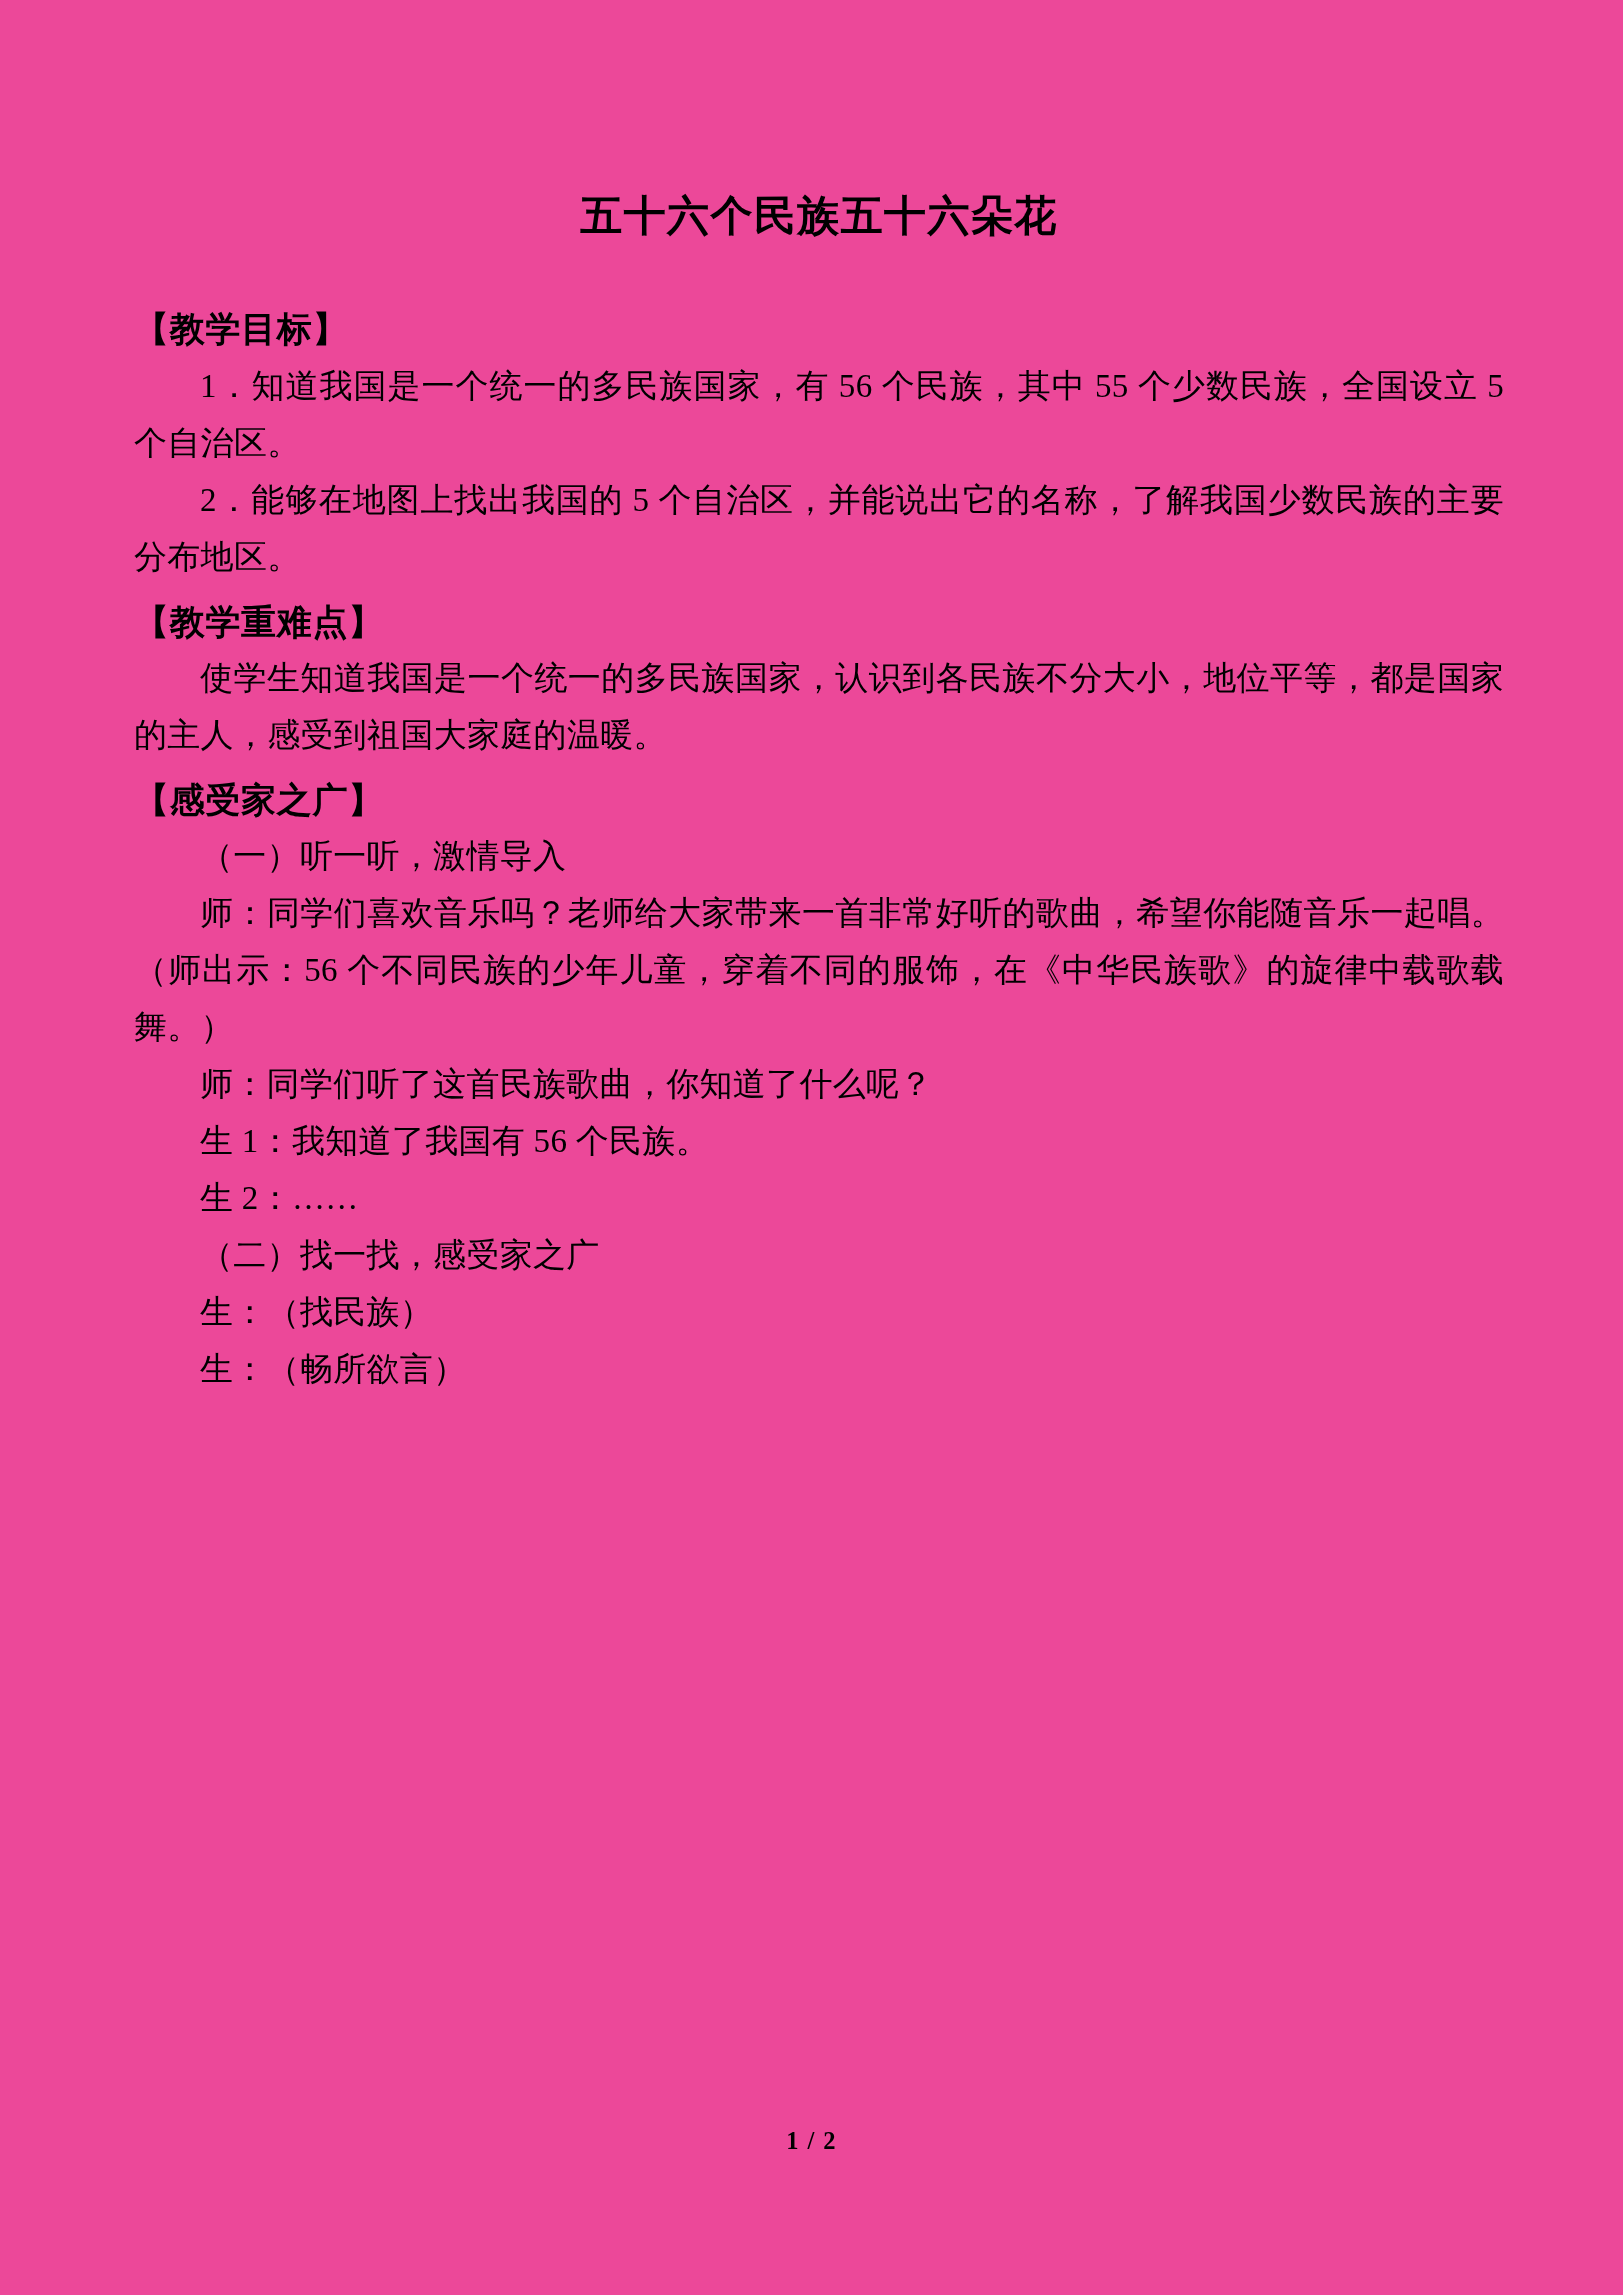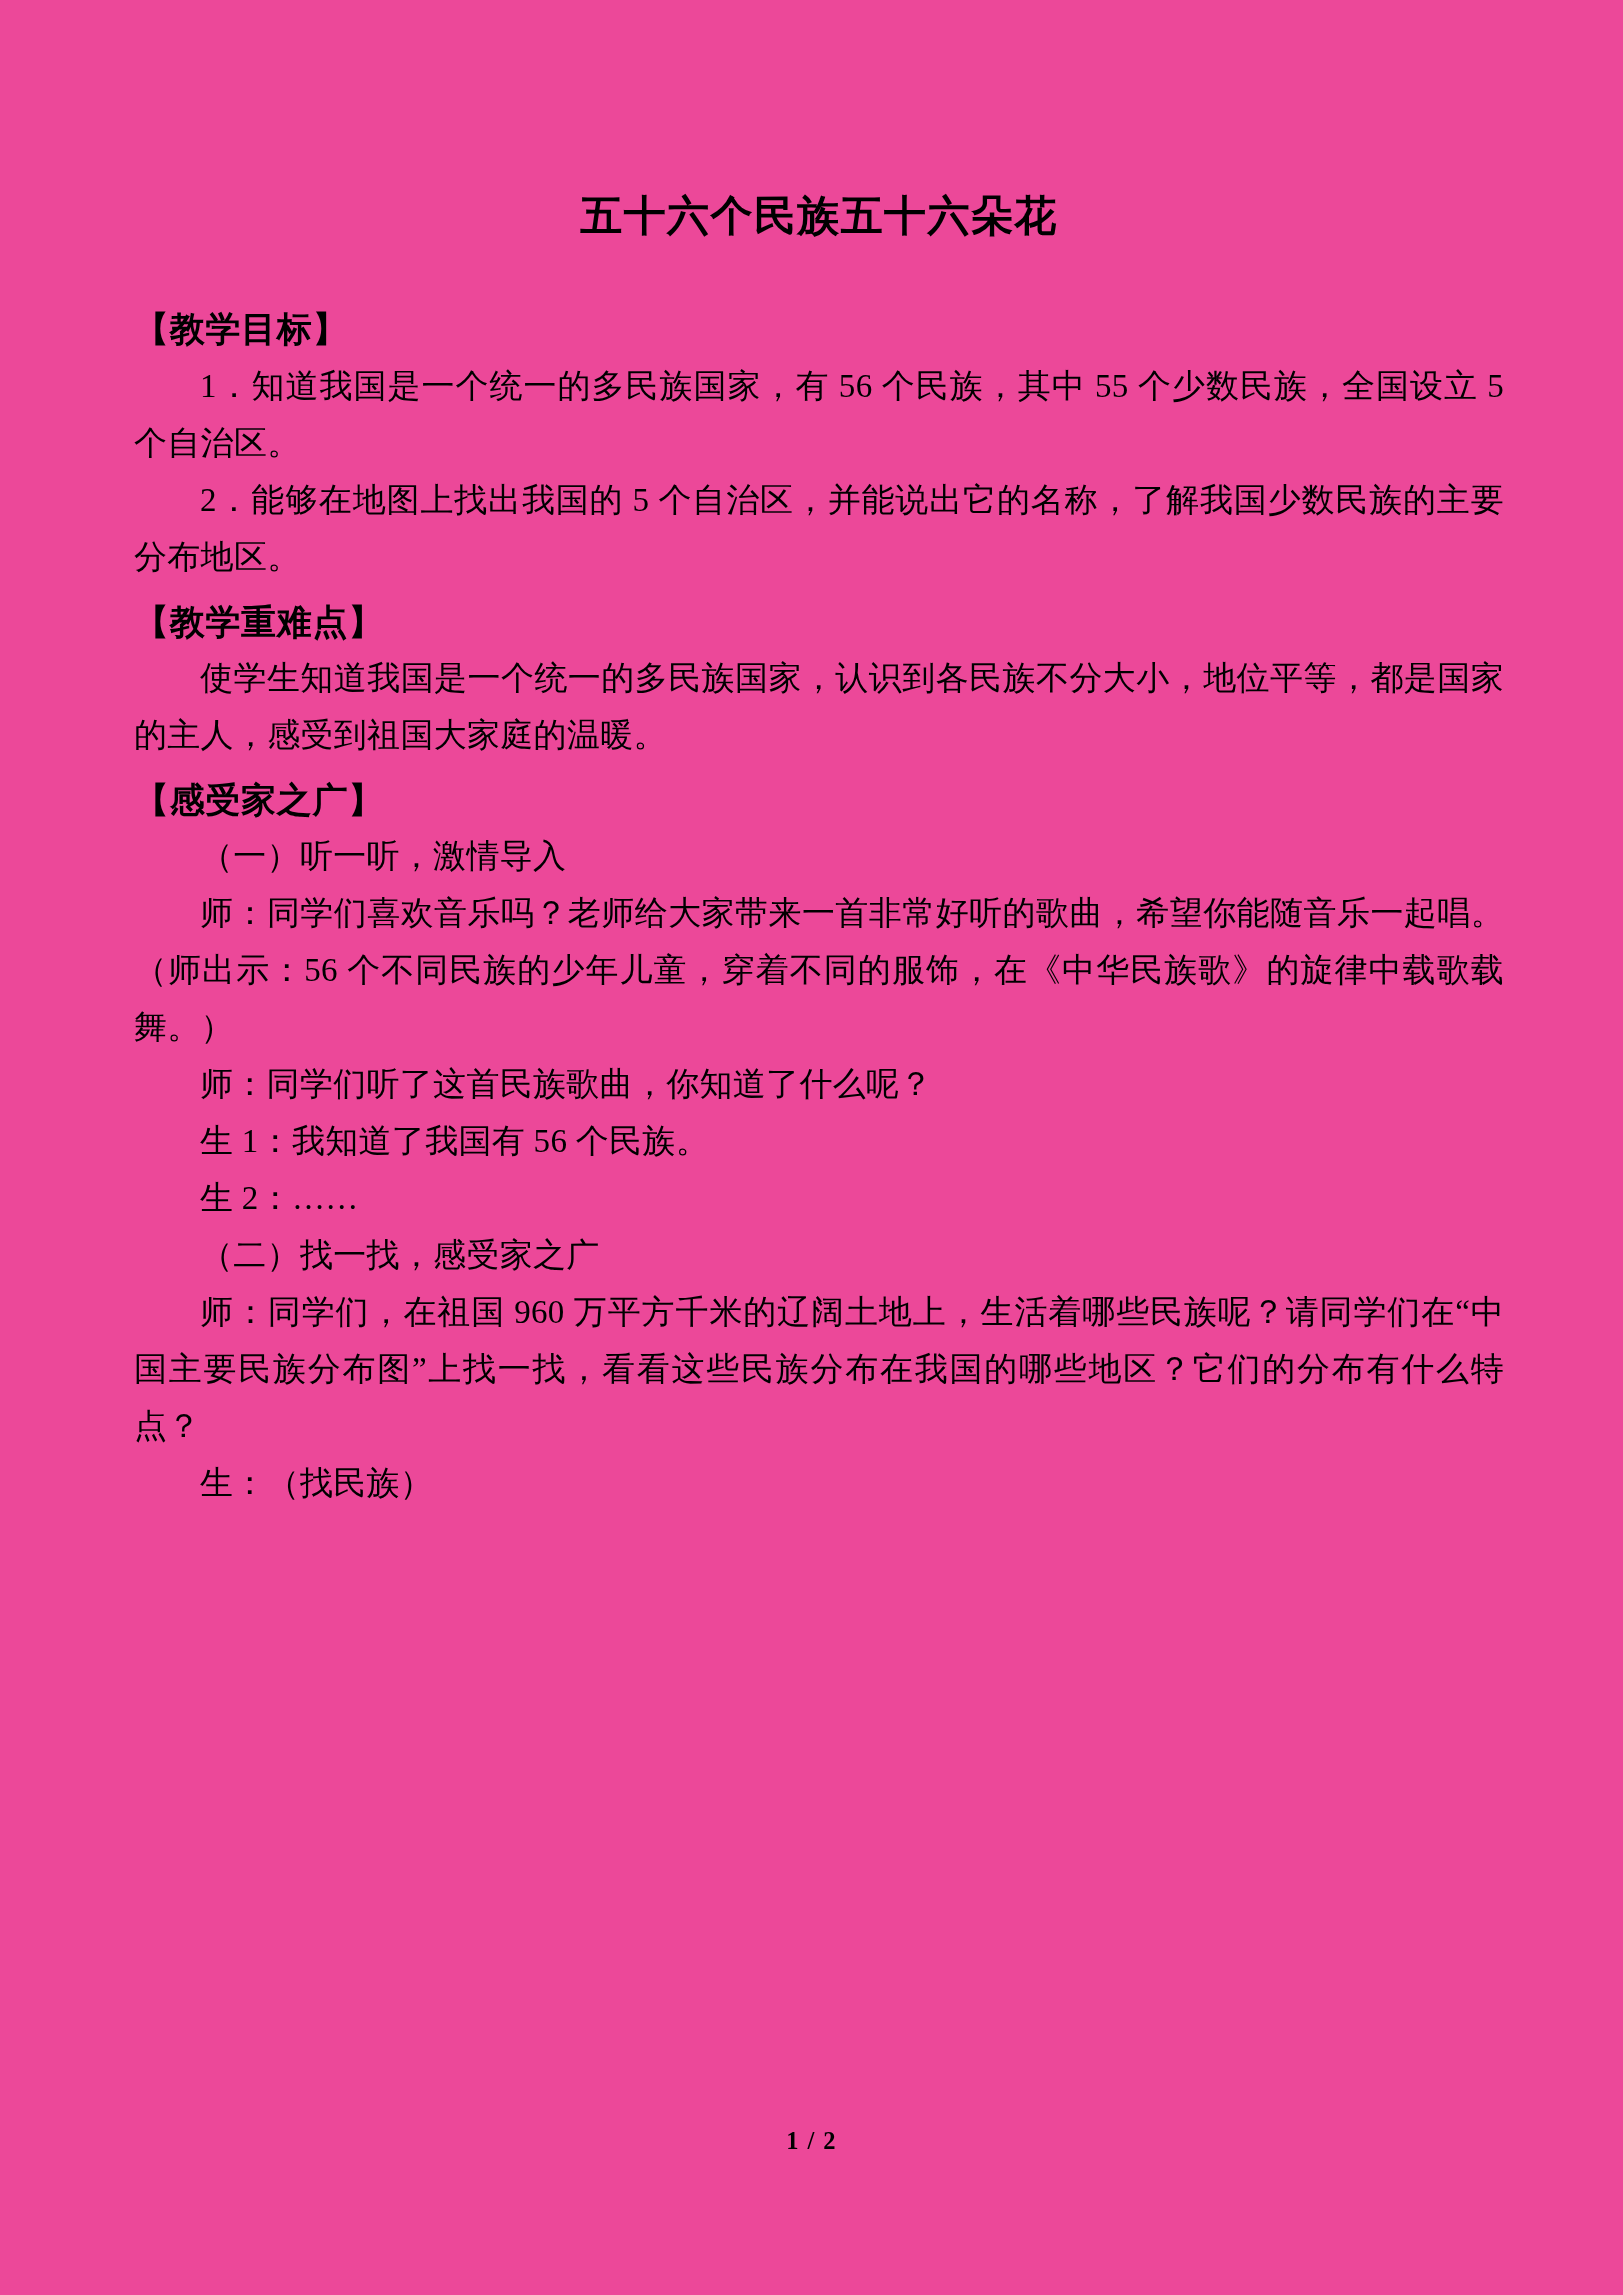--- a/index.html
+++ b/index.html
@@ -91,20 +91,20 @@
 
     <div class="gap-head-top"></div>
     <h2 class="section-heading">【感受家之广】</h2>
     <div class="gap-sm"></div>
     <p class="para">（一）听一听，激情导入</p>
     <p class="para">师：同学们喜欢音乐吗？老师给大家带来一首非常好听的歌曲，希望你能随音乐一起唱。（师出示：56 个不同民族的少年儿童，穿着不同的服饰，在《中华民族歌》的旋律中载歌载舞。）</p>
     <p class="para">师：同学们听了这首民族歌曲，你知道了什么呢？</p>
     <p class="para">生 1：我知道了我国有 56 个民族。</p>
     <p class="para">生 2：……</p>
     <p class="para">（二）找一找，感受家之广</p>
-    <p class="para">师：同学们，在祖国 960 万平方千米的辽阔土地上，生活着哪些民族呢？请同学们在“中国主要民族分布图”上找一找，看看这些民族分布在我国的哪些地区？它们的分布有什么特点？</p>
     <p class="para">生：（找民族）</p>
+    <p class="para">生：（畅所欲言）</p>
 
   </div>
 
   <div class="page-footer">1 / 2</div>
 </div>
 
 
 </body></html>

